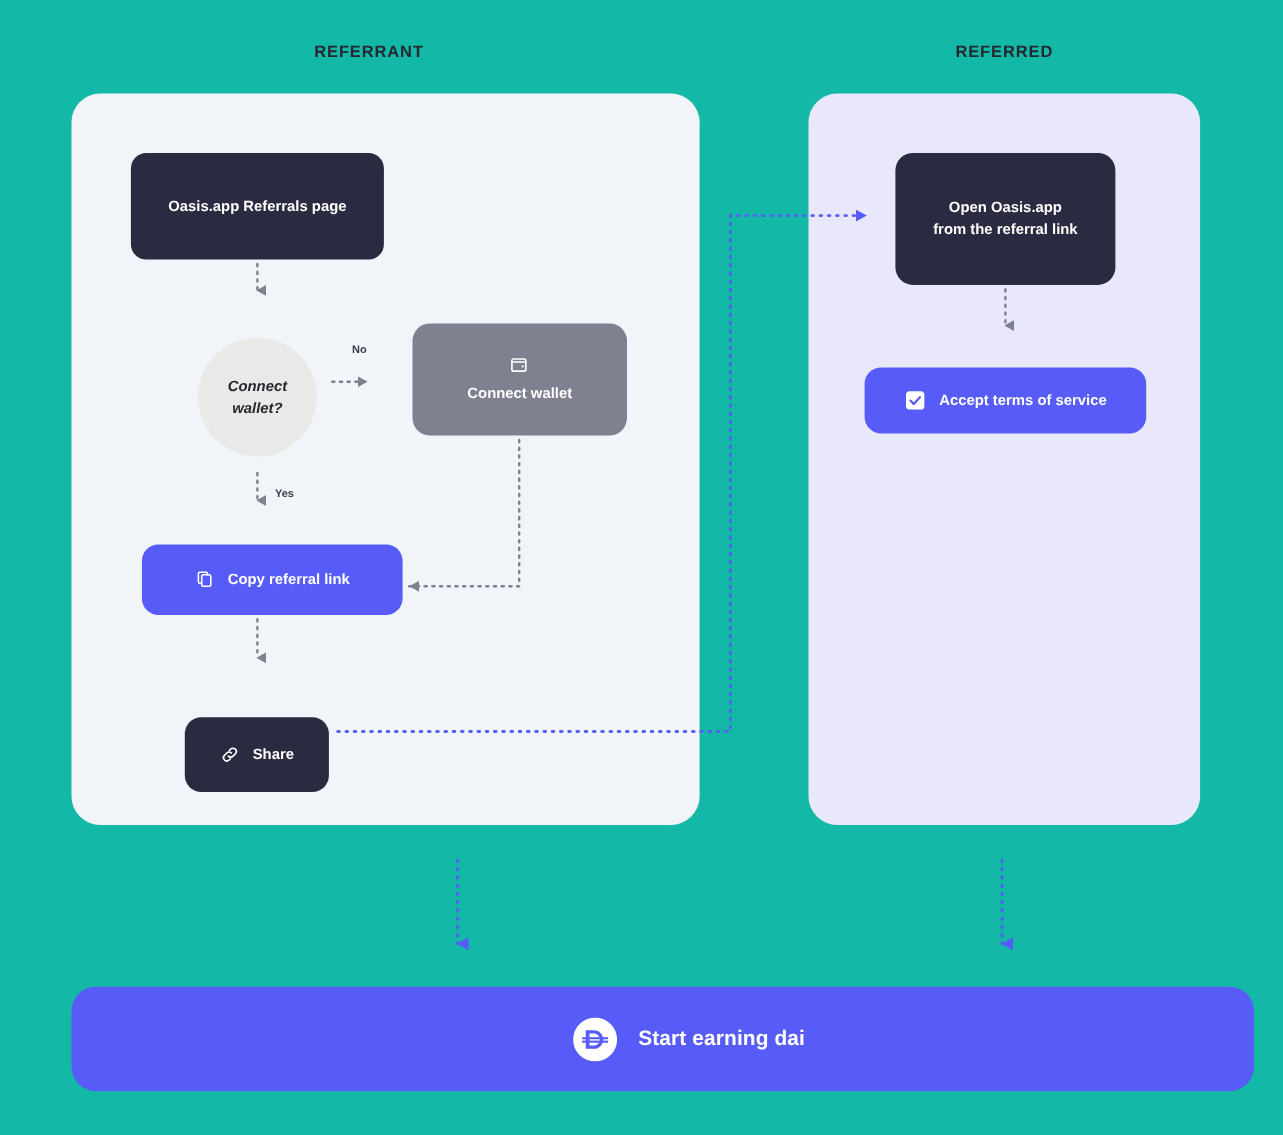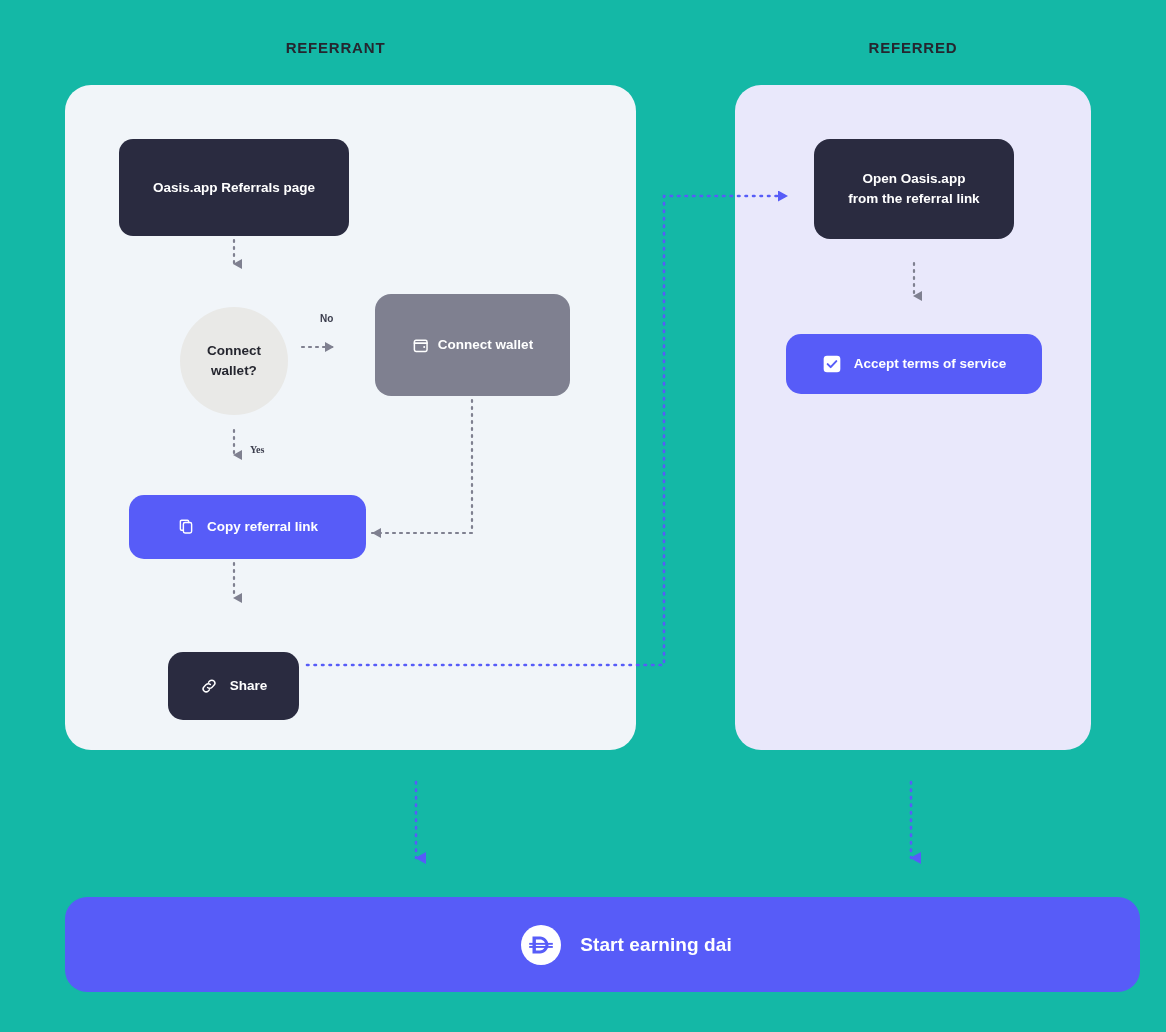--- a/index.html
+++ b/index.html
@@ -67,64 +67,65 @@
   .node.purple { background: #575cf8; }
 
   .node-row {
     display: flex;
     align-items: center;
     justify-content: center;
     gap: 12px;
   }
   .node-col {
     display: flex;
-    flex-direction: row;
+    flex-direction: column;
     align-items: center;
     justify-content: flex-end;
     gap: 7px;
   }
 
   
   #node-referrals-page { left: 119px; top: 139px; width: 230px; height: 97px; }
   #node-connect-wallet { left: 375px; top: 294px; width: 195px; height: 102px; border-radius: 16px; }
   #node-copy-link      { left: 129px; top: 495px; width: 237px; height: 64px; border-radius: 15px; }
   #node-share          { left: 168px; top: 652px; width: 131px; height: 68px; border-radius: 15px; }
-  #node-open-oasis     { left: 814px; top: 139px; width: 200px; height: 100px; border-radius: 16px; }
+  #node-open-oasis     { left: 814px; top: 139px; width: 200px; height: 120px; border-radius: 16px; }
   #node-accept-terms   { left: 786px; top: 334px; width: 256px; height: 60px; border-radius: 15px; }
 
   
   #node-decision {
     position: absolute;
     left: 180px; top: 307px;
     width: 108px; height: 108px;
     border-radius: 50%;
     background: #e9e9e7;
     display: flex;
     align-items: center;
     justify-content: center;
     color: #25262f;
     font-size: 13.5px;
     font-weight: bold;
     line-height: 1.45;
     text-align: center;
+    font-style: italic;
   }
 
   
   .icon { display: inline-flex; align-items: center; justify-content: center; flex: none; }
 
   
   .edge-label {
     position: absolute;
     font-size: 10px;
     font-weight: bold;
     color: #3b3d4d;
     white-space: nowrap;
   }
   #label-no  { left: 320px; top: 313px; }
-  #label-yes { left: 250px; top: 444px; font-family: Liberation Serif, serif; }
+  #label-yes { left: 250px; top: 444px; }
 
   
   #edges {
     position: absolute;
     left: 0; top: 0;
     width: 1166px; height: 1032px;
     pointer-events: none;
   }
 
   

